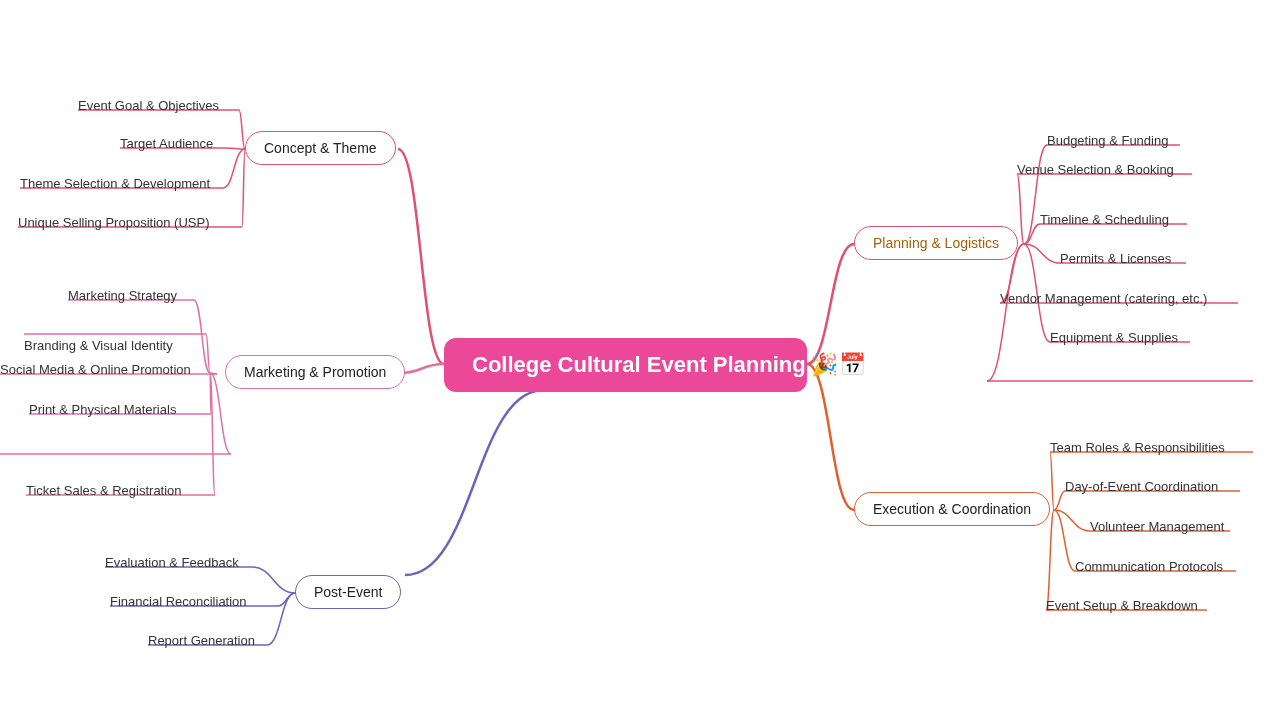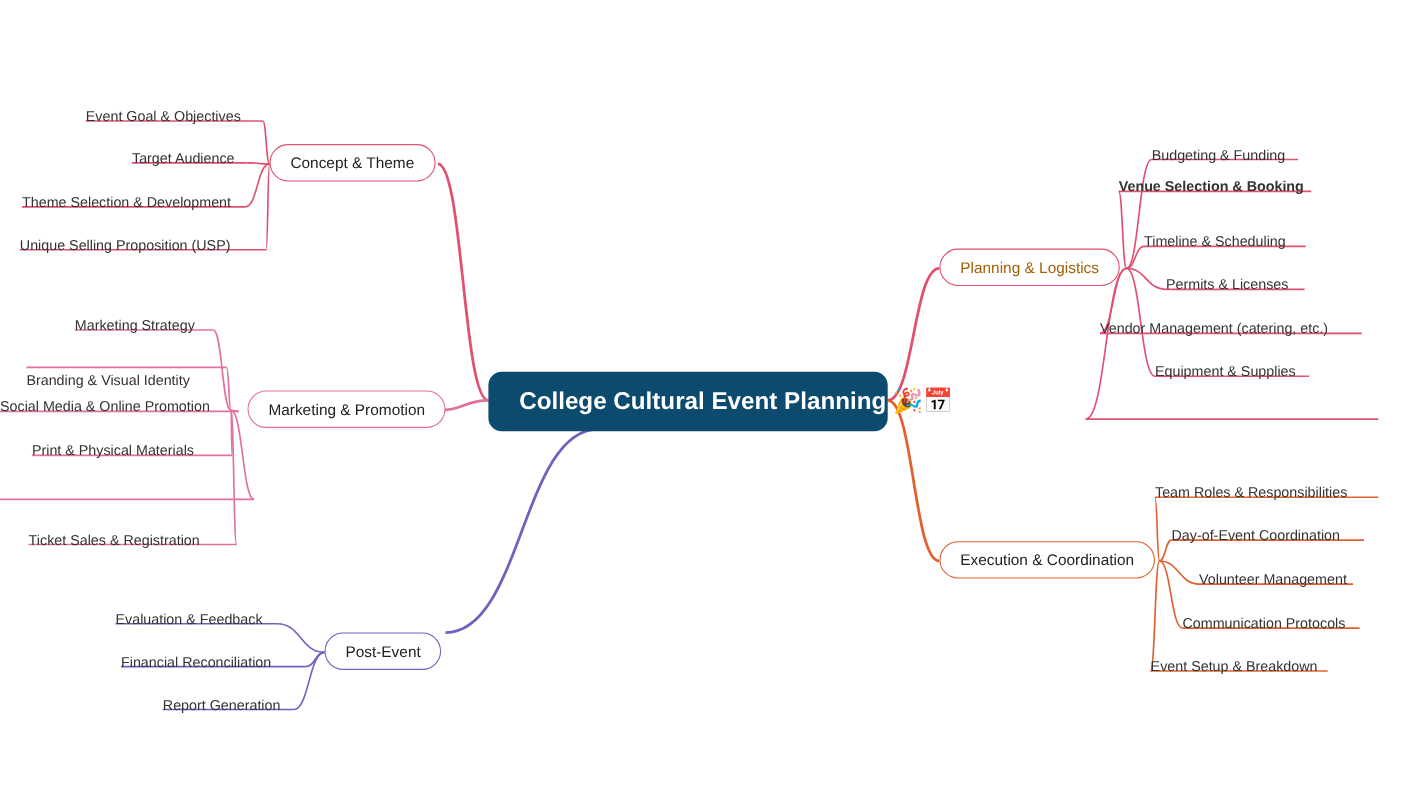--- a/index.html
+++ b/index.html
@@ -17,21 +17,21 @@
       width: 1280px;
       height: 720px;
       pointer-events: none;
       z-index: 0;
     }
     .node {
       position: absolute;
       z-index: 2;
     }
     .center-node {
-      background: #0c4a6e;
+      background: #ec4899;
       color: #fff;
       border-radius: 12px;
       padding: 14px 28px;
       font-size: 22px;
       font-weight: 600;
       white-space: nowrap;
       left: 444px;
       top: 338px;
       width: 363px;
       text-align: center;
@@ -139,21 +139,21 @@
 <div class="node branch-node postevent">
   <span>Post-Event</span>
 </div>
 
 <div id="leaves-container" style="position:absolute;top:0;left:0;width:1177px;height:720px;pointer-events:none;z-index:2;">
     <div class="leaf" style="left: 78px; top: 96px;">Event Goal &amp; Objectives</div>
     <div class="leaf" style="left: 120px; top: 134px;">Target Audience</div>
     <div class="leaf" style="left: 20px; top: 174px;">Theme Selection &amp; Development</div>
     <div class="leaf" style="left: 18px; top: 213px;">Unique Selling Proposition (USP)</div>
     <div class="leaf" style="left: 1047px; top: 131px;">Budgeting &amp; Funding</div>
-    <div class="leaf" style="left: 1017px; top: 160px; font-weight: bold;">Venue Selection &amp; Booking</div>
+    <div class="leaf" style="left: 1017px; top: 160px;">Venue Selection &amp; Booking</div>
     <div class="leaf" style="left: 1040px; top: 210px;">Timeline &amp; Scheduling</div>
     <div class="leaf" style="left: 1060px; top: 249px;">Permits &amp; Licenses</div>
     <div class="leaf" style="left: 1000px; top: 289px;">Vendor Management (catering, etc.)</div>
     <div class="leaf" style="left: 1050px; top: 328px;">Equipment &amp; Supplies</div>
     <div class="leaf" style="left: 68px; top: 286px;">Marketing Strategy</div>
     <div class="leaf" style="left: 24px; top: 336px;">Branding &amp; Visual Identity</div>
     <div class="leaf" style="left: 0px; top: 360px;">Social Media &amp; Online Promotion</div>
     <div class="leaf" style="left: 29px; top: 400px;">Print &amp; Physical Materials</div>
     <div class="leaf" style="left: 26px; top: 481px;">Ticket Sales &amp; Registration</div>
     <div class="leaf" style="left: 1050px; top: 438px;">Team Roles &amp; Responsibilities</div>

